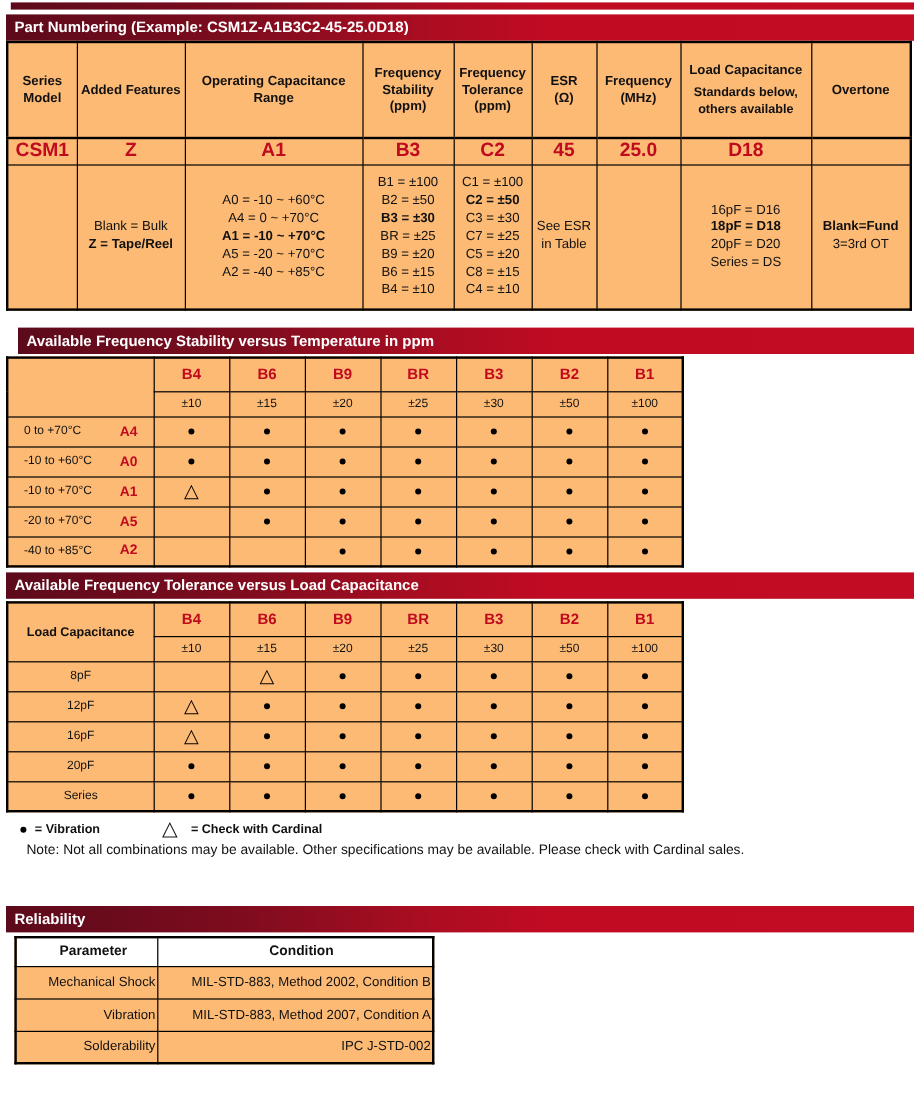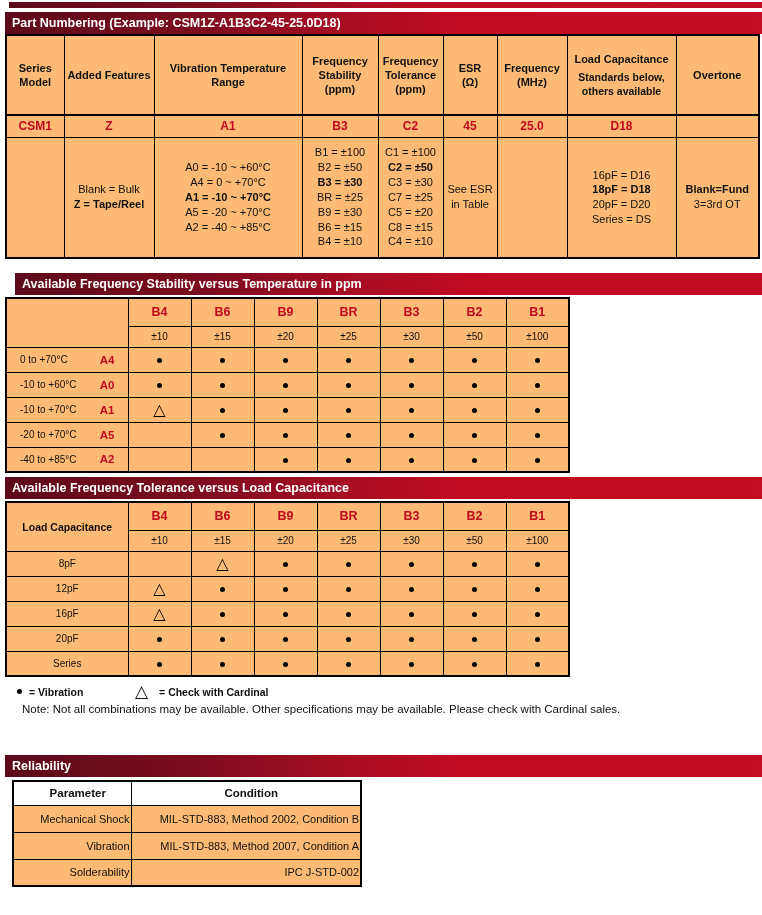--- a/index.html
+++ b/index.html
@@ -18,21 +18,21 @@
     padding-left:7px;box-sizing:border-box;white-space:nowrap;
   }
   table{border-collapse:collapse;table-layout:fixed;position:absolute;background:#fdba74;}
   td{border:1px solid #000;text-align:center;vertical-align:middle;box-sizing:border-box;overflow:hidden;}
 
   
   .pn-table{top:34px;left:5px;width:753px;border:2px solid #000;}
   .pn-table td.hdr{height:80px;font-weight:bold;font-size:11px;line-height:1.3;}
   .hmain{white-space:pre-line;}
   .hsub{white-space:pre-line;margin-top:5px;font-size:10.5px;}
-  .pn-table td.code{height:22px;color:var(--red);font-weight:bold;font-size:12px;border-top:2px solid #000;}
+  .pn-table td.code{height:22px;color:var(--red);font-weight:bold;font-size:16px;border-top:2px solid #000;}
   .pn-table td.det{height:121px;font-size:11px;line-height:1.35;}
   .dl{white-space:nowrap;}
   .b{font-weight:bold;}
 
   
   .matrix{left:5px;width:563px;border:2px solid #000;}
   #stability-table{top:297px;}
   #tolerance-table{top:501px;}
   .matrix td.corner{font-weight:bold;font-size:10.5px;}
   .matrix td.bcode{height:28px;color:var(--red);font-weight:bold;font-size:12.5px;}
@@ -83,21 +83,21 @@
     <tbody>
       <tr id="pn-head-row">
           <td class="hdr">
             <div class="hmain">Series
 Model</div>
           </td>
           <td class="hdr">
             <div class="hmain">Added Features</div>
           </td>
           <td class="hdr">
-            <div class="hmain">Vibration Temperature
+            <div class="hmain">Operating Capacitance
 Range</div>
           </td>
           <td class="hdr">
             <div class="hmain">Frequency
 Stability
 (ppm)</div>
           </td>
           <td class="hdr">
             <div class="hmain">Frequency
 Tolerance
@@ -142,21 +142,21 @@
             <div class="dl">A4 =  0 ~ +70°C</div>
             <div class="dl b">A1 = -10 ~ +70°C</div>
             <div class="dl">A5 = -20 ~ +70°C</div>
             <div class="dl">A2 = -40 ~ +85°C</div>
           </td>
           <td class="det">
             <div class="dl">B1 = ±100</div>
             <div class="dl">B2 = ±50</div>
             <div class="dl b">B3 = ±30</div>
             <div class="dl">BR = ±25</div>
-            <div class="dl">B9 = ±30</div>
+            <div class="dl">B9 = ±20</div>
             <div class="dl">B6 = ±15</div>
             <div class="dl">B4 = ±10</div>
           </td>
           <td class="det">
             <div class="dl">C1 = ±100</div>
             <div class="dl b">C2 = ±50</div>
             <div class="dl">C3 = ±30</div>
             <div class="dl">C7 = ±25</div>
             <div class="dl">C5 = ±20</div>
             <div class="dl">C8 = ±15</div>

